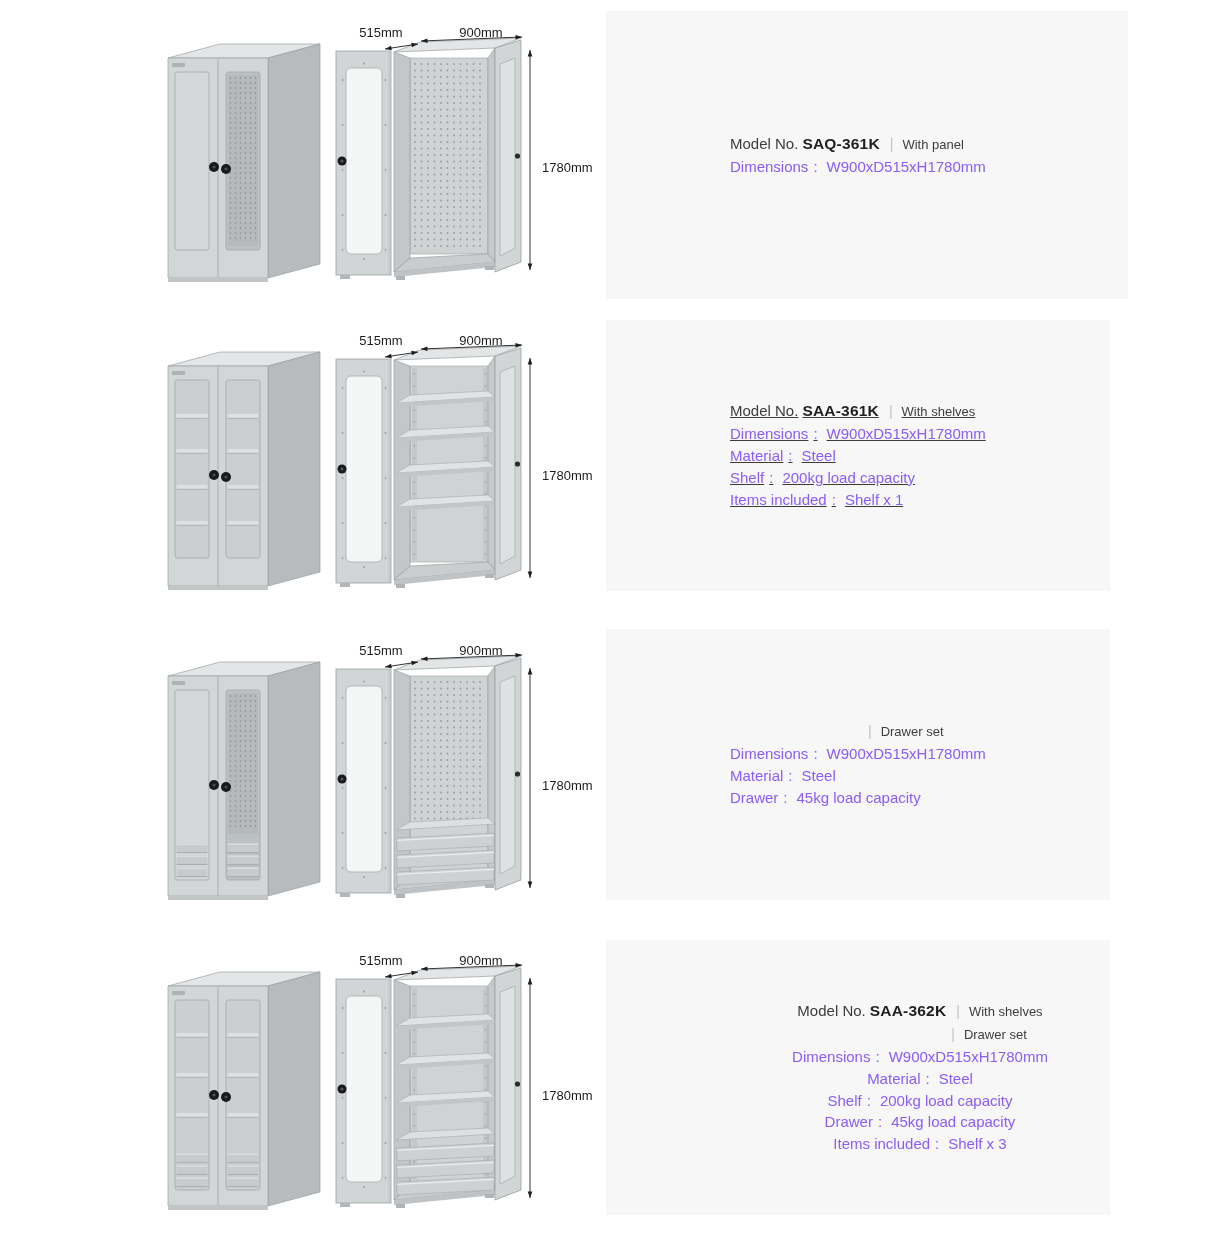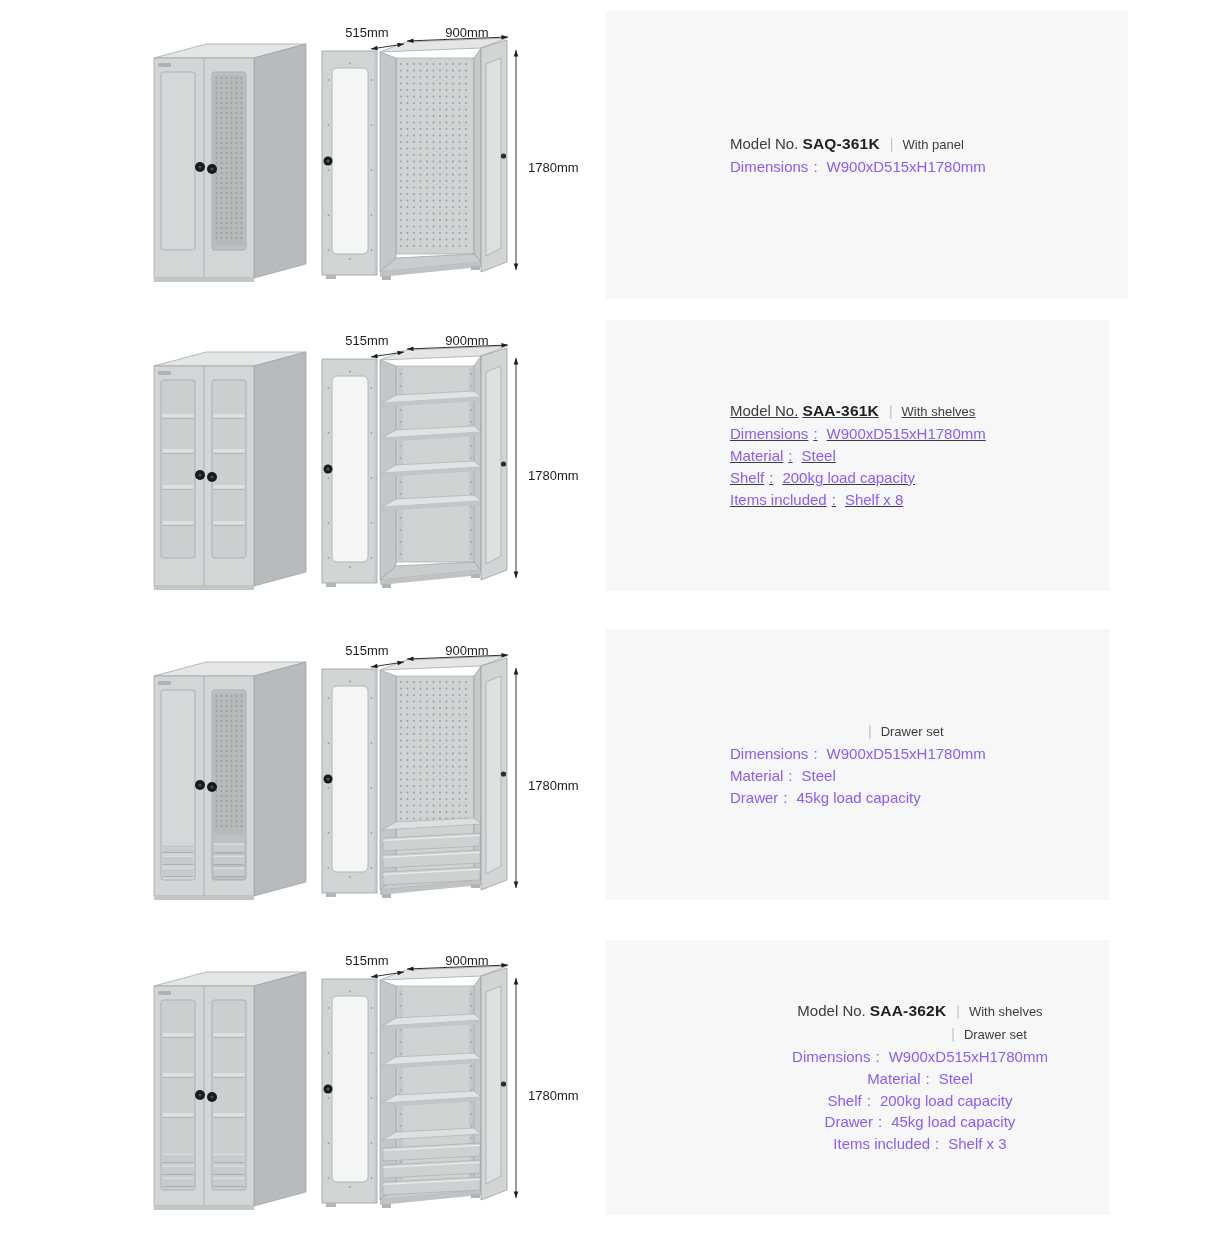--- a/index.html
+++ b/index.html
@@ -2,21 +2,21 @@
 <html><head>
 <meta charset="utf-8">
 <style>
   * { margin:0; padding:0; box-sizing:border-box; }
   html,body { background:#ffffff; }
   body {
     width:1205px; height:1250px; position:relative;
     font-family:"Liberation Sans", sans-serif;
     color:#3c3c3c; overflow:hidden;
   }
-  .figure { position:absolute; left:142px; width:480px; height:300px; }
+  .figure { position:absolute; left:156px; width:480px; height:300px; }
   #fig1 { top:10px; } #fig2 { top:318px; } #fig3 { top:628px; } #fig4 { top:938px; }
   .spec-box {
     position:absolute; left:606px; background:#f7f7f7;
     display:flex; flex-direction:column; justify-content:center;
     padding-left:124px;
   }
   #box1 { top:11px;  width:522px; height:288px; }
   #box2 { top:320px; width:504px; height:271px;text-decoration:underline; }
   #box3 { top:629px; width:504px; height:271px; }
   #box4 { top:940px; width:504px; height:275px;align-items:center; }
@@ -764,21 +764,21 @@
     <div class="spec-line">
       <span>Dimensions</span><span class="colon">:</span><span>W900xD515xH1780mm</span>
     </div>
     <div class="spec-line">
       <span>Material</span><span class="colon">:</span><span>Steel</span>
     </div>
     <div class="spec-line">
       <span>Shelf</span><span class="colon">:</span><span>200kg load capacity</span>
     </div>
     <div class="spec-line">
-      <span>Items included</span><span class="colon">:</span><span>Shelf x 8</span>
+      <span>Items included</span><span class="colon">:</span><span>Shelf x 1</span>
     </div>
   </section>
 
   <div class="figure" id="fig3"><svg viewBox="0 0 480 300" width="480" height="300">
         <g>
           <polygon points="12,48 112,48 164,34 64,34" fill="#e3e5e6" stroke="#9aa0a2" stroke-width="0.7"></polygon>
           <polygon points="112,48 164,34 164,254 112,268" fill="#b7bbbd" stroke="#9aa0a2" stroke-width="0.7"></polygon>
           <polygon points="12,48 112,48 112,268 12,268" fill="#d3d6d7" stroke="#9aa0a2" stroke-width="0.7"></polygon>
           <line x1="62" y1="48" x2="62" y2="268" stroke="#a8acae" stroke-width="0.9"></line>
           <rect x="16" y="53" width="13" height="4" rx="1" fill="#aeb2b4"></rect>

